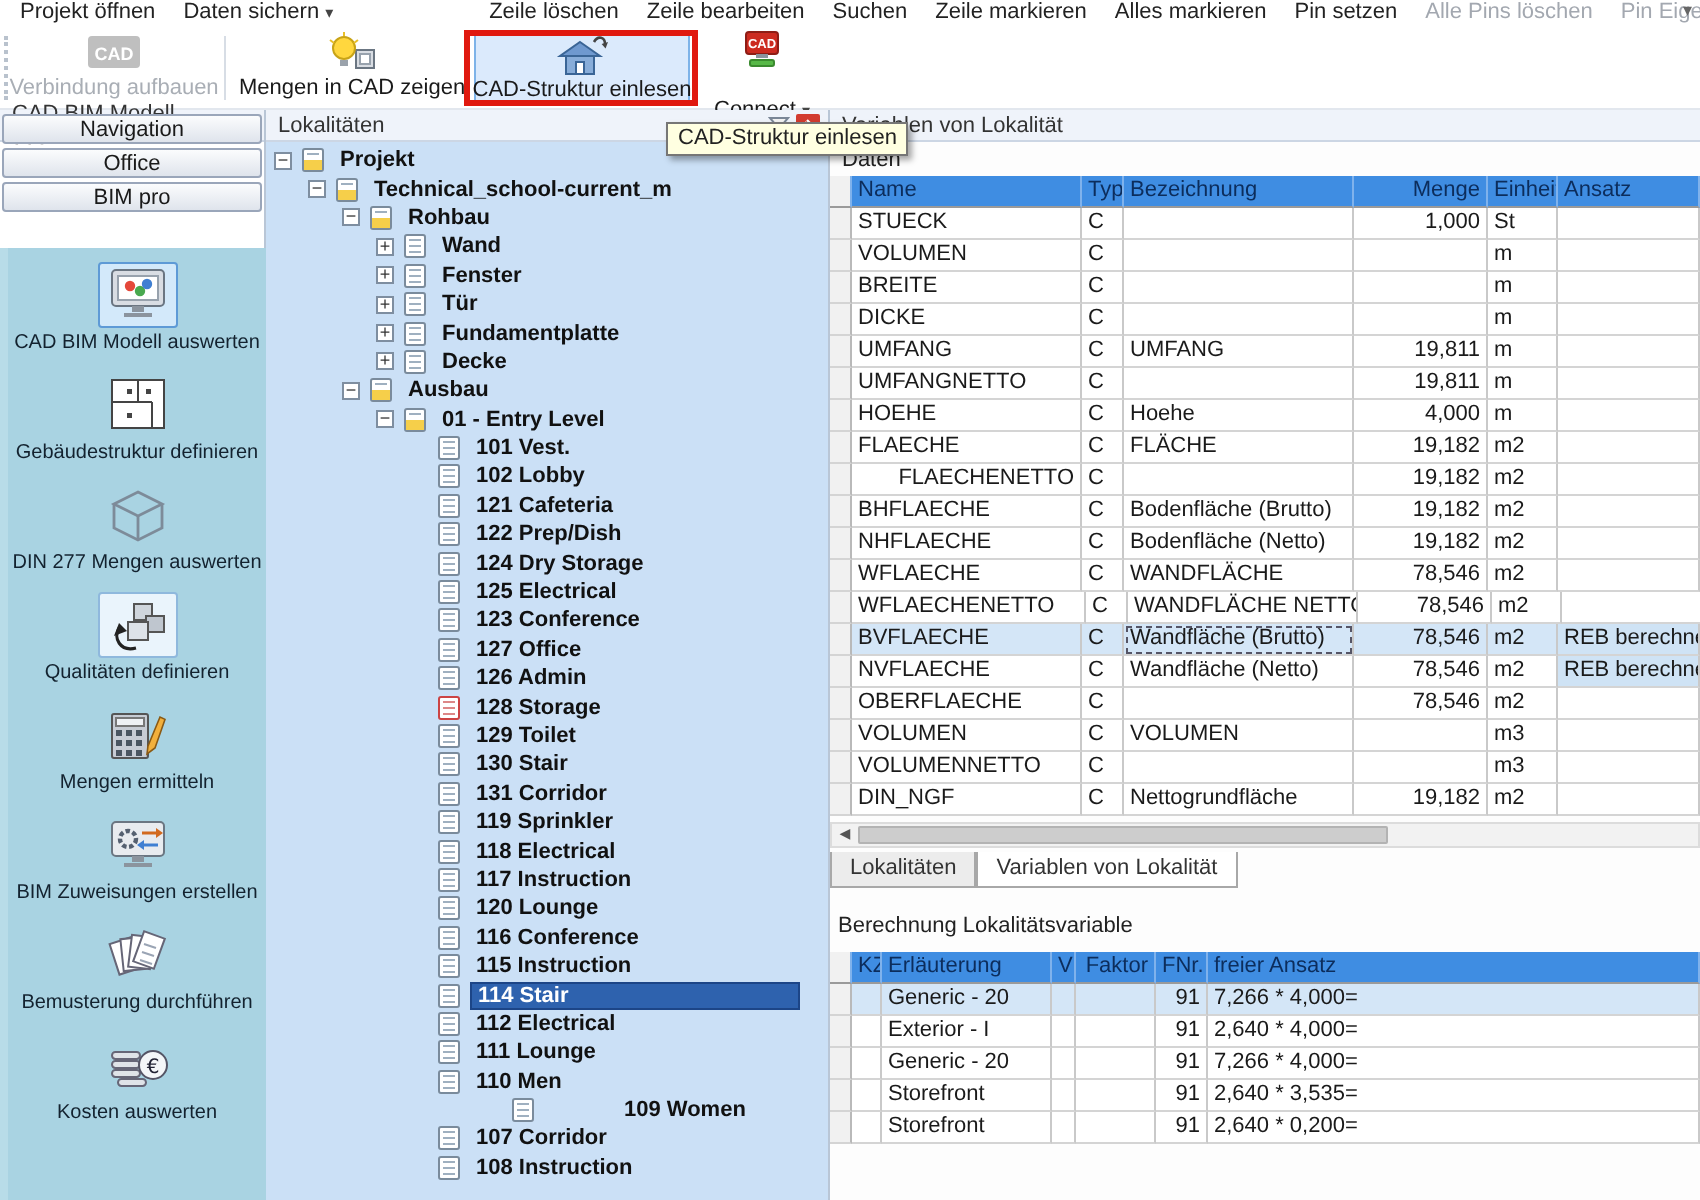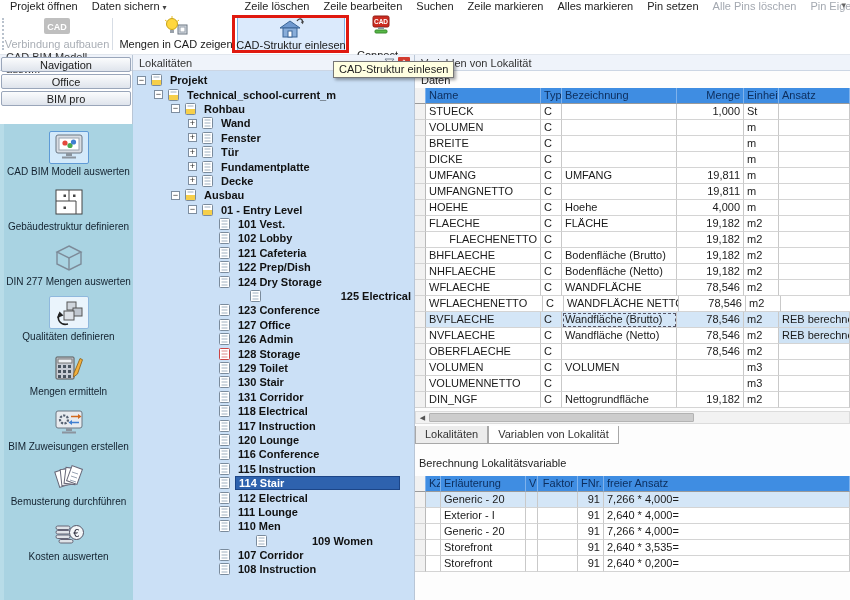--- a/index.html
+++ b/index.html
@@ -509,21 +509,21 @@
           <span class="ticon">
             <svg width="13" height="12" viewBox="0 0 13 12">
               <rect x="1.5" y="0.5" width="10" height="11" rx="1" fill="#fff" stroke="#7a8b9c"></rect>
               <line x1="3.5" y1="3" x2="9.5" y2="3" stroke="#9fb0c0"></line>
               <line x1="3.5" y1="6" x2="9.5" y2="6" stroke="#9fb0c0"></line>
               <line x1="3.5" y1="9" x2="9.5" y2="9" stroke="#9fb0c0"></line>
             </svg>
           </span>
           <span class="tlabel">124 Dry Storage</span>
         </div>
-        <div class="trow" style="padding-left: 32px; justify-content: space-between;">
+        <div class="trow" style="padding-left: 72px;">
           <span class="noexp"></span>
           <span class="ticon">
             <svg width="13" height="12" viewBox="0 0 13 12">
               <rect x="1.5" y="0.5" width="10" height="11" rx="1" fill="#fff" stroke="#7a8b9c"></rect>
               <line x1="3.5" y1="3" x2="9.5" y2="3" stroke="#9fb0c0"></line>
               <line x1="3.5" y1="6" x2="9.5" y2="6" stroke="#9fb0c0"></line>
               <line x1="3.5" y1="9" x2="9.5" y2="9" stroke="#9fb0c0"></line>
             </svg>
           </span>
           <span class="tlabel">125 Electrical</span>
@@ -604,20 +604,32 @@
           <span class="noexp"></span>
           <span class="ticon">
             <svg width="13" height="12" viewBox="0 0 13 12">
               <rect x="1.5" y="0.5" width="10" height="11" rx="1" fill="#fff" stroke="#7a8b9c"></rect>
               <line x1="3.5" y1="3" x2="9.5" y2="3" stroke="#9fb0c0"></line>
               <line x1="3.5" y1="6" x2="9.5" y2="6" stroke="#9fb0c0"></line>
               <line x1="3.5" y1="9" x2="9.5" y2="9" stroke="#9fb0c0"></line>
             </svg>
           </span>
           <span class="tlabel">131 Corridor</span>
+        </div>
+        <div class="trow" style="padding-left: 72px;">
+          <span class="noexp"></span>
+          <span class="ticon">
+            <svg width="13" height="12" viewBox="0 0 13 12">
+              <rect x="1.5" y="0.5" width="10" height="11" rx="1" fill="#fff" stroke="#7a8b9c"></rect>
+              <line x1="3.5" y1="3" x2="9.5" y2="3" stroke="#9fb0c0"></line>
+              <line x1="3.5" y1="6" x2="9.5" y2="6" stroke="#9fb0c0"></line>
+              <line x1="3.5" y1="9" x2="9.5" y2="9" stroke="#9fb0c0"></line>
+            </svg>
+          </span>
+          <span class="tlabel">119 Sprinkler</span>
         </div>
         <div class="trow" style="padding-left: 72px;">
           <span class="noexp"></span>
           <span class="ticon">
             <svg width="13" height="12" viewBox="0 0 13 12">
               <rect x="1.5" y="0.5" width="10" height="11" rx="1" fill="#fff" stroke="#7a8b9c"></rect>
               <line x1="3.5" y1="3" x2="9.5" y2="3" stroke="#9fb0c0"></line>
               <line x1="3.5" y1="6" x2="9.5" y2="6" stroke="#9fb0c0"></line>
               <line x1="3.5" y1="9" x2="9.5" y2="9" stroke="#9fb0c0"></line>
             </svg>

